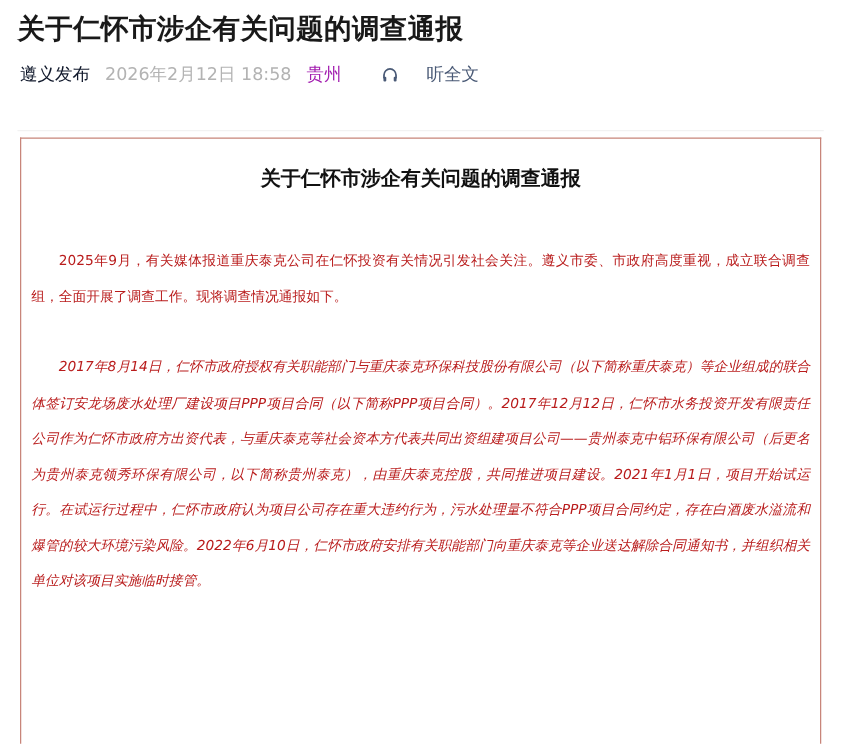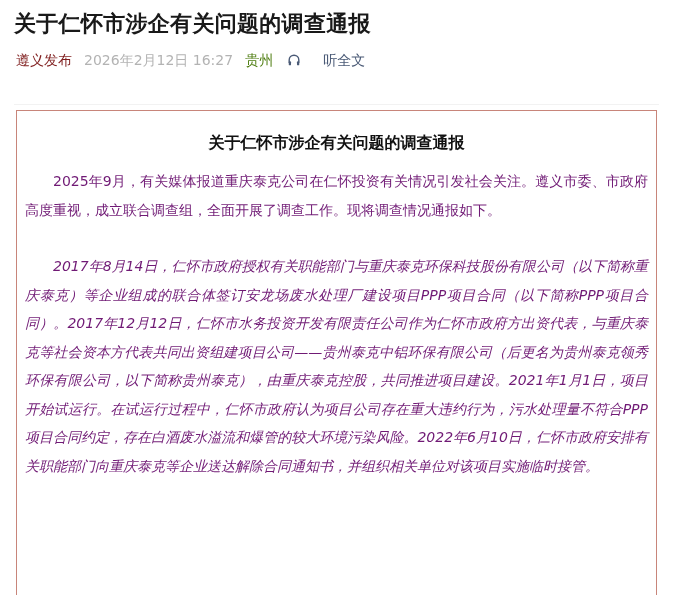--- a/index.html
+++ b/index.html
@@ -31,30 +31,30 @@
       left: 16px;
       top: 50px;
       height: 20px;
       display: flex;
       align-items: center;
       font-size: 14px;
       line-height: 20px;
       white-space: nowrap;
     }
     .meta-source {
-      color: #7f1d1d;
+      color: #0f172a;
       margin-right: 12px;
     }
     .meta-time {
       color: #b3b3b3;
       margin-right: 12px;
     }
     .meta-location {
-      color: #4d7c0f;
-      margin-right: 14px;
+      color: #a21caf;
+      margin-right: 32px;
     }
     .listen {
       display: flex;
       align-items: center;
       color: #4a5a76;
       cursor: pointer;
       gap: 18px;
     }
     .listen svg {
       width: 14px;
@@ -88,43 +88,43 @@
       text-align: center;
       font-size: 16px;
       font-weight: bold;
       color: #111111;
       line-height: 24px;
     }
     .doc-body {
       position: absolute;
       left: 8px;
       right: 8px;
-      top: 56px;
-      font-size: 14px;
-      color: #701a75;
+      top: 84px;
+      font-size: 11px;
+      color: #b91c1c;
       line-height: 28.5px;
       text-align: justify;
     }
     .doc-body p {
       margin: 0;
       text-indent: 2em;
     }
     .doc-body p + p {
       margin-top: 28px;
       font-style: italic;
     }
   </style>
 </head>
 <body>
 
 <h1 class="article-title">关于仁怀市涉企有关问题的调查通报</h1>
 
 <div class="meta-row">
   <span class="meta-source">遵义发布</span>
-  <span class="meta-time">2026年2月12日 16:27</span>
+  <span class="meta-time">2026年2月12日 18:58</span>
   <span class="meta-location">贵州</span>
   <span class="listen">
     <svg viewBox="0 0 16 16" fill="none" stroke="#4a5a76" stroke-width="1.6" stroke-linecap="round">
       <path d="M2.5 10.5 V8 a5.5 5.5 0 0 1 11 0 v2.5"></path>
       <rect x="2" y="9.5" width="2.6" height="4.5" rx="1" fill="#4a5a76" stroke="none"></rect>
       <rect x="11.4" y="9.5" width="2.6" height="4.5" rx="1" fill="#4a5a76" stroke="none"></rect>
     </svg>
     <span>听全文</span>
   </span>
 </div>

